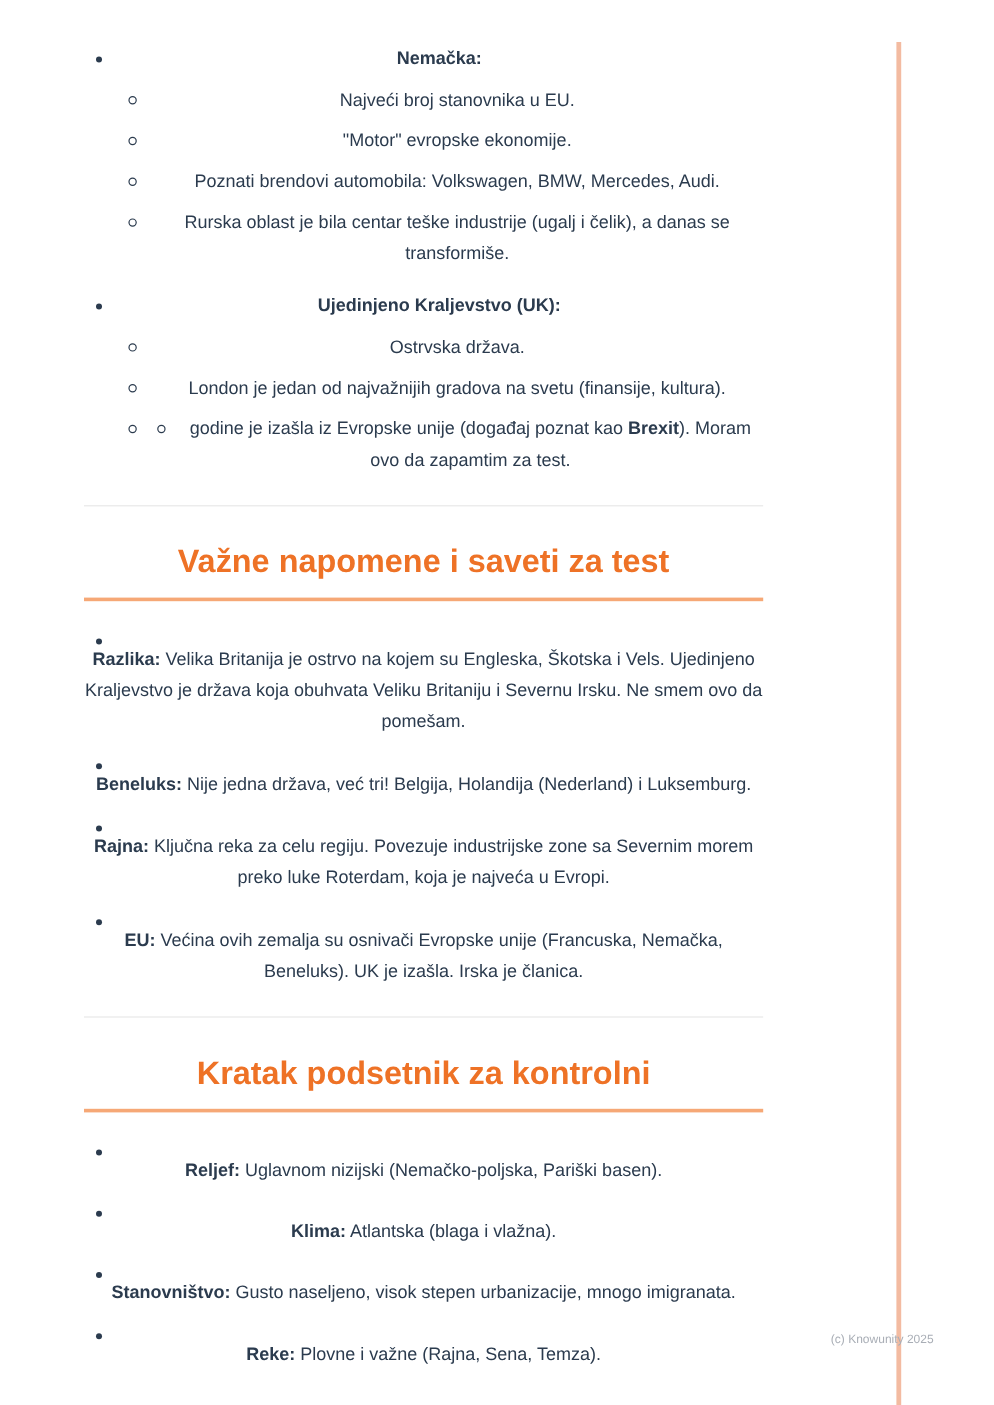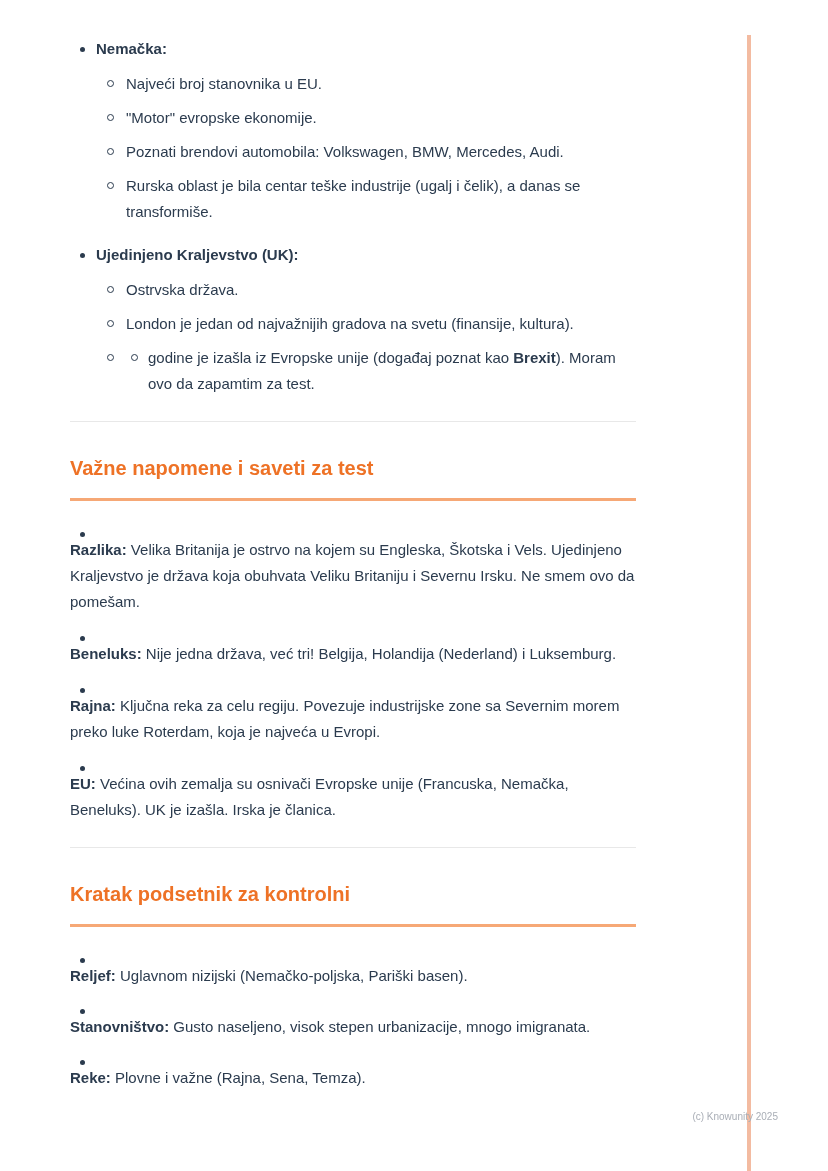--- a/index.html
+++ b/index.html
@@ -4,20 +4,21 @@
 <style>
   html, body { margin: 0; padding: 0; background: #ffffff; }
   .page {
     position: relative;
     width: 828px;
     height: 1171px;
     background: #ffffff;
     overflow: hidden;
     font-family: "Liberation Sans", sans-serif;
     color: #2b3b4e;
+    text-align: center;
   }
   .content {
     position: absolute;
     left: 70px;
     top: 0;
     width: 566px;
     padding-top: 36px;
     font-size: 15px;
     line-height: 26px;
   }
@@ -47,21 +48,21 @@
   .li2-body { flex: 1; min-width: 0; }
   .nested { display: flex; padding-left: 5px; }
   .nested .ring { margin-right: 10px; }
   .divider {
     height: 1px;
     background: #e8e8e8;
     margin-top: 24px;
   }
   .section-heading {
     margin: 29px 0 0 0;
-    font-size: 20px;
+    font-size: 27px;
     line-height: 34px;
     font-weight: bold;
     color: #ee7226;
     padding-bottom: 13px;
     border-bottom: 3px solid #f6a876;
   }
   .flat-list { margin-top: 20px; }
   .li-flat { display: flex; margin-bottom: 10px; flex-direction: column; }
   .li-flat:last-child { margin-bottom: 0; }
   .li-body { flex: 1; min-width: 0; }
@@ -169,20 +170,24 @@
 
     <h2 class="section-heading">Kratak podsetnik za kontrolni</h2>
 
     <ul class="flat-list reminder-list">
       <li class="li-flat">
         <span class="dot"></span>
         <div class="li-body"><span class="lbl">Reljef:</span><span> Uglavnom nizijski (Nemačko-poljska, Pariški basen).</span></div>
       </li>
       <li class="li-flat">
         <span class="dot"></span>
+        <div class="li-body"><span class="lbl">Klima:</span><span> Atlantska (blaga i vlažna).</span></div>
+      </li>
+      <li class="li-flat">
+        <span class="dot"></span>
         <div class="li-body"><span class="lbl">Stanovništvo:</span><span> Gusto naseljeno, visok stepen urbanizacije, mnogo imigranata.</span></div>
       </li>
       <li class="li-flat">
         <span class="dot"></span>
         <div class="li-body"><span class="lbl">Reke:</span><span> Plovne i važne (Rajna, Sena, Temza).</span></div>
       </li>
     </ul>
 
   </div>
 

